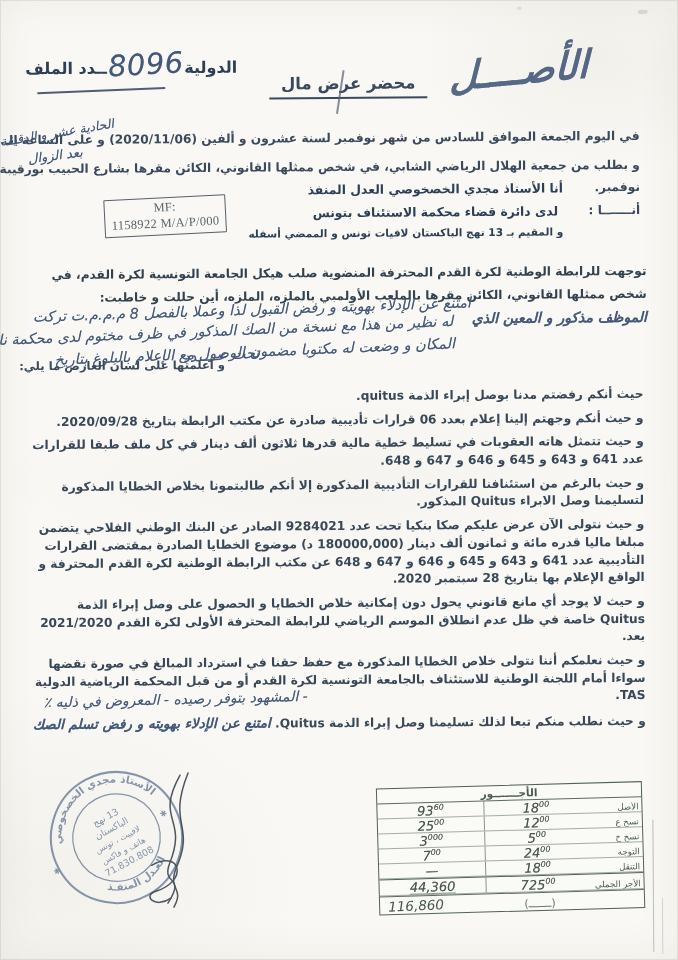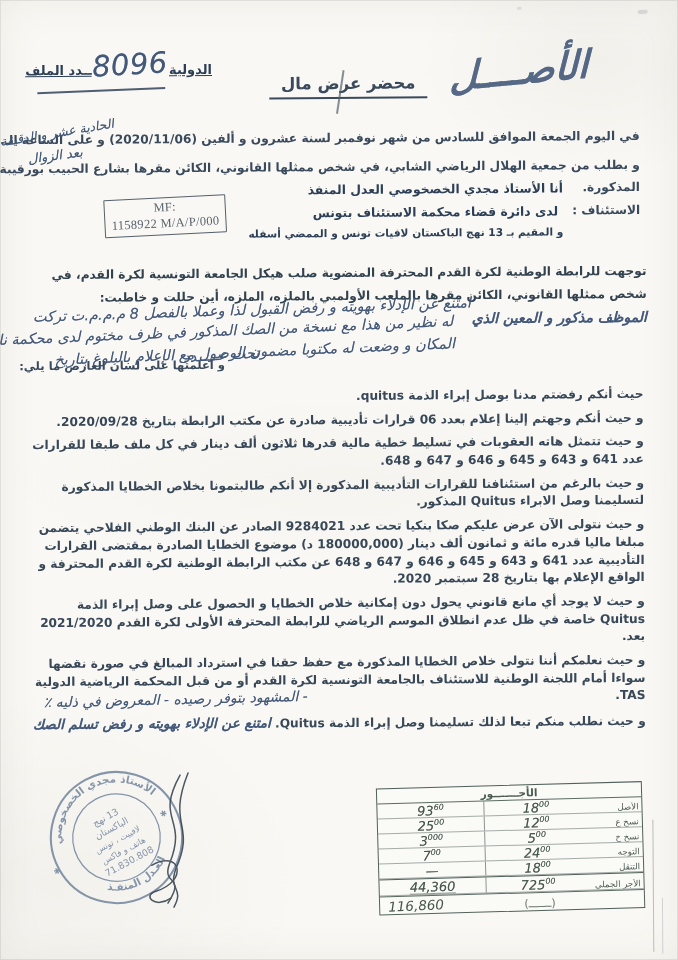--- a/index.html
+++ b/index.html
@@ -29,21 +29,21 @@
   .typedin{color:var(--ink-dark);font-weight:bold;}
   .hw{
     color:var(--hand);font-style:italic;letter-spacing:.4px;
     text-shadow:0 0 .5px rgba(68,89,122,.55);white-space:nowrap;
   }
   .nowrap{white-space:nowrap;}
 
   
   .original-label{left:452px;top:50px;font-size:38px;font-weight:bold;transform:rotate(-5deg) skewX(-6deg);opacity:.9;}
   .file-number{left:28px;top:50px;display:flex;align-items:flex-end;gap:1px;direction:rtl;}
-  .file-number .aff{font-size:13px;font-weight:bold;color:var(--ink-dark);text-decoration:underline;}
+  .file-number .aff{font-size:16px;font-weight:bold;color:var(--ink-dark);}
   .file-number .num{font-size:29px;line-height:26px;transform:rotate(-3deg);}
   .file-underline{left:40px;top:88px;width:128px;height:2px;background:#31435c;transform:rotate(-2deg);opacity:.85;}
 
   .doc-title{left:272px;top:74px;width:158px;text-align:center;font-size:16.5px;font-weight:bold;color:var(--ink);
     border-bottom:2.2px solid var(--ink);padding-bottom:4px;letter-spacing:.5px;}
   .pen-mark{left:342px;top:70px;width:1.6px;height:44px;background:#55606e;transform:rotate(9deg);opacity:.7;}
 
   
   .l1{right:36px;top:131px;}
   .hw-time-1{left:2px;top:123px;font-size:12.5px;transform:rotate(-9deg);}
@@ -122,24 +122,24 @@
 
     <div class="abs doc-title">محضر عرض مال</div>
     <div class="abs pen-mark"></div>
 
     <div class="abs printed nowrap l1">في اليوم الجمعة الموافق للسادس من شهر نوفمبر لسنة عشرون و ألفين (2020/11/06) و على الساعة الـ...</div>
     <div class="abs hw hw-time-1">الحادية عشر و الدقيقة</div>
     <div class="abs hw hw-time-2">بعد الزوال</div>
 
     <div class="abs printed nowrap l2">و بطلب من جمعية الهلال الرياضي الشابي، في شخص ممثلها القانوني، الكائن مقرها بشارع الحبيب بورقيبة، الشابة</div>
 
-    <div class="abs printed nowrap l3r">المذكورة.</div>
+    <div class="abs printed nowrap l3r">نوفمبر.</div>
     <div class="abs typedin nowrap l3l">أنا الأستاذ مجدي الخصخوصي العدل المنفذ</div>
 
-    <div class="abs printed nowrap l4r">الاستئناف :</div>
+    <div class="abs printed nowrap l4r">أنـــــــا :</div>
     <div class="abs typedin nowrap l4l">لدى دائرة قضاء محكمة الاستئناف بتونس</div>
 
     <div class="abs typedin nowrap l5">و المقيم بـ 13 نهج الباكستان لافيات تونس و الممضي أسفله</div>
 
     <div class="abs mf-stamp">
       <div>MF:</div>
       <div>1158922 M/A/P/000</div>
     </div>
 
     <div class="abs printed mission">

